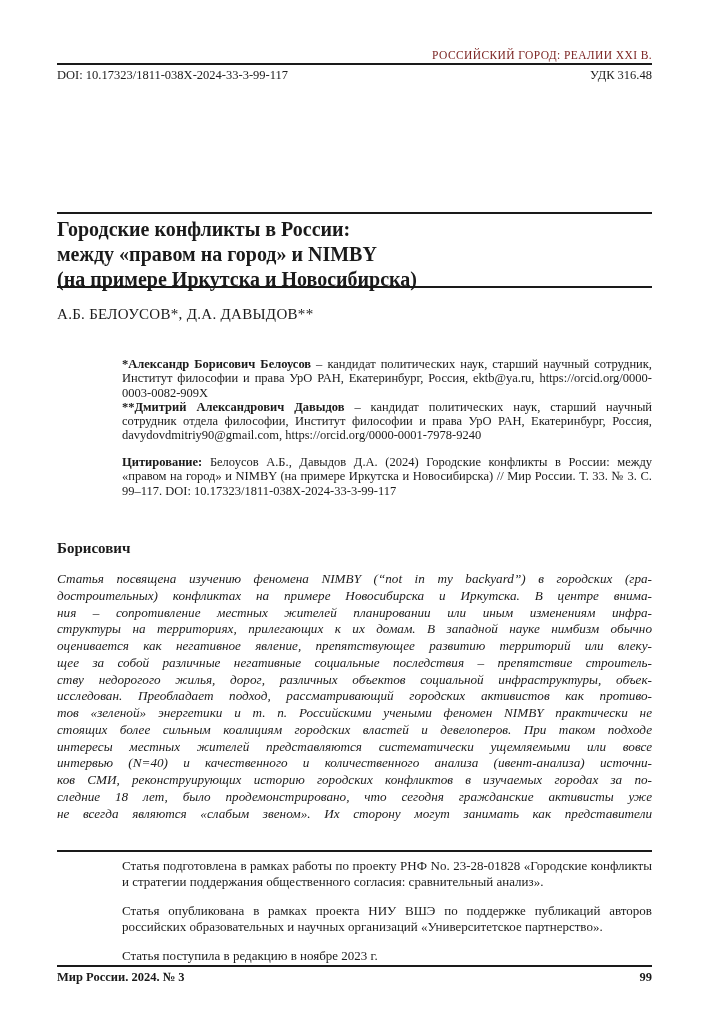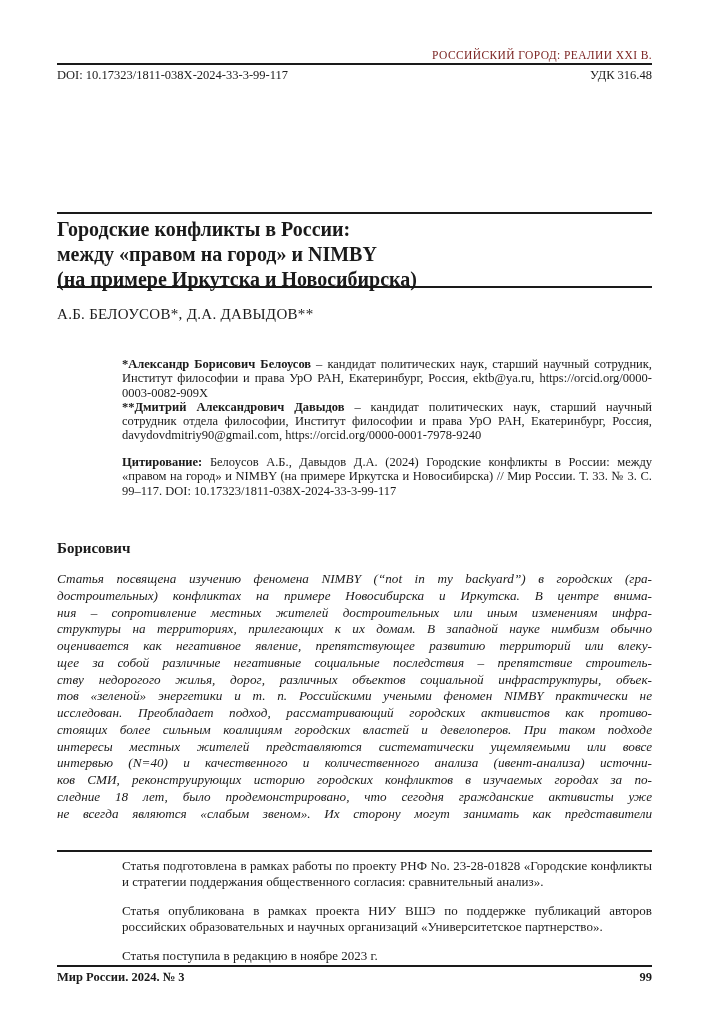--- a/index.html
+++ b/index.html
@@ -171,33 +171,33 @@
     <p class="citation"><b>Цитирование:</b><span> Белоусов А.Б., Давыдов Д.А. (2024) Городские конфликты в России: между «правом на город» и NIMBY (на примере Иркутска и Новосибирска) // Мир России. Т. 33. № 3. С. 99–117. DOI: 10.17323/1811-038X-2024-33-3-99-117</span></p>
 
     <h2 class="abstract-heading">Борисович</h2>
 
     <div class="abstract">
 
         <div class="abs-line">Статья посвящена изучению феномена NIMBY (“not in my backyard”) в городских (гра-</div>
 
         <div class="abs-line">достроительных) конфликтах на примере Новосибирска и Иркутска. В центре внима-</div>
 
-        <div class="abs-line">ния – сопротивление местных жителей достроительных или иным изменениям инфра-</div>
+        <div class="abs-line">ния – сопротивление местных жителей планировании или иным изменениям инфра-</div>
 
         <div class="abs-line">структуры на территориях, прилегающих к их домам. В западной науке нимбизм обычно</div>
 
         <div class="abs-line">оценивается как негативное явление, препятствующее развитию территорий или влеку-</div>
 
         <div class="abs-line">щее за собой различные негативные социальные последствия – препятствие строитель-</div>
 
         <div class="abs-line">ству недорогого жилья, дорог, различных объектов социальной инфраструктуры, объек-</div>
 
+        <div class="abs-line">исследован. Преобладает подход, рассматривающий городских активистов как противо-</div>
+
         <div class="abs-line">тов «зеленой» энергетики и т. п. Российскими учеными феномен NIMBY практически не</div>
-
-        <div class="abs-line">исследован. Преобладает подход, рассматривающий городских активистов как противо-</div>
 
         <div class="abs-line">стоящих более сильным коалициям городских властей и девелоперов. При таком подходе</div>
 
         <div class="abs-line">интересы местных жителей представляются систематически ущемляемыми или вовсе</div>
 
 
         <div class="abs-line">интервью (N=40) и качественного и количественного анализа (ивент-анализа) источни-</div>
 
         <div class="abs-line">ков СМИ, реконструирующих историю городских конфликтов в изучаемых городах за по-</div>
 

